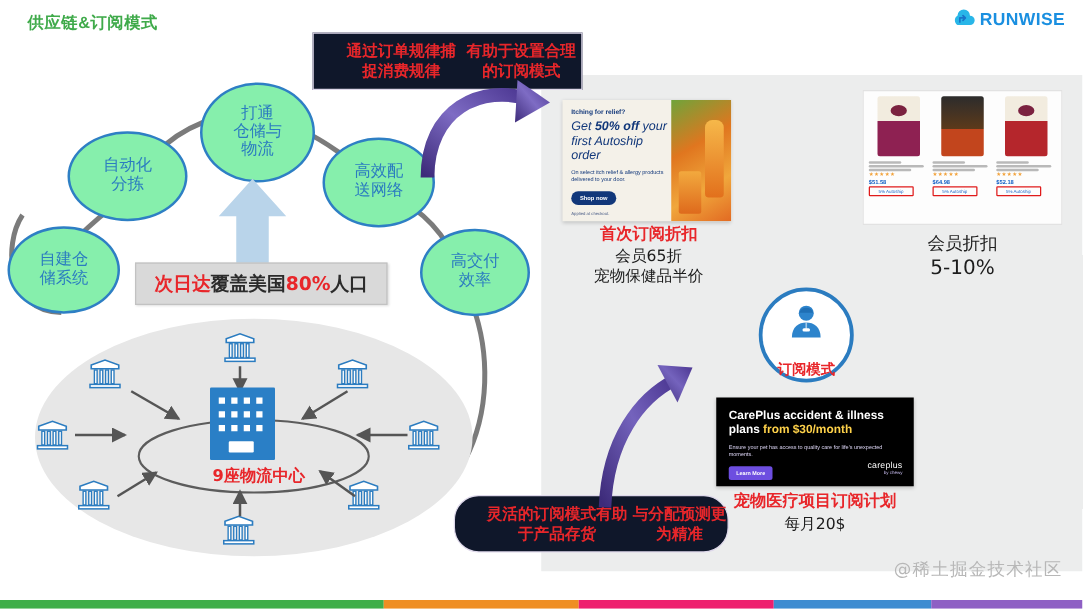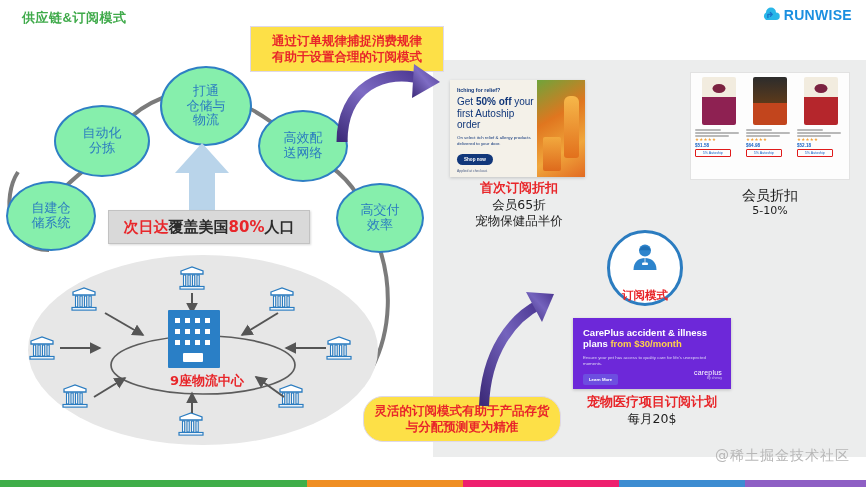--- a/index.html
+++ b/index.html
@@ -74,47 +74,48 @@
   }
   .logi-svg{position:absolute;left:28px;top:255px;width:350px;height:190px;}
   .logi-label{
     position:absolute;left:148px;top:372px;width:118px;
     text-align:center;font-size:13px;font-weight:bold;color:#e8262a;
     font-family:"DejaVu Sans","Liberation Sans",sans-serif;
   }
 
   
   .callout{
-    position:absolute;background:#fde047;
+    position:absolute;background:#0f172a;
     border:1px solid #ded8ea;
-    display:flex;flex-direction:column;align-items:center;justify-content:center;
+    display:flex;flex-direction:row;align-items:center;justify-content:center;
     color:#e8262a;font-weight:bold;font-size:12.5px;line-height:1.32;
     text-align:center;
     font-family:"DejaVu Sans","Liberation Sans",sans-serif;
+    padding-left:22px;
   }
   #callout-top{left:250px;top:26px;width:192px;height:44px;}
   #callout-bottom{left:363px;top:396px;width:196px;height:44px;border-radius:20px;}
 
   
   .parrow{position:absolute;}
   #arrow-top{left:330px;top:58px;width:118px;height:86px;}
   #arrow-bottom{left:478px;top:288px;width:110px;height:122px;}
 
   
   .ad-autoship{
     position:absolute;left:450px;top:80px;width:135px;height:97px;
     background:#f4f1e9;overflow:hidden;
     box-shadow:0 1px 3px rgba(0,0,0,.18);
   }
   .ad-autoship .ad-left{
     position:absolute;left:0;top:0;width:94px;height:97px;padding:7px 6px 0 7px;
     box-sizing:border-box;
   }
   .ad-hook{font-size:5.3px;font-weight:bold;color:#11377a;margin-bottom:3px;}
-  .ad-head{font-size:10px;color:#11377a;line-height:1.16;font-weight:300;}
+  .ad-head{font-size:10px;color:#11377a;line-height:1.16;font-weight:300;font-style:italic;}
   .ad-head b{font-weight:bold;}
   .ad-sub{font-size:4.4px;color:#11377a;line-height:1.35;margin-top:4px;}
   .ad-btn{
     margin-top:5px;display:inline-block;
     background:#11377a;color:#fff;font-size:4.6px;font-weight:bold;
     padding:3px 7px;border-radius:8px;
   }
   .ad-fine{font-size:3.4px;color:#4a5d86;margin-top:4px;}
   .ad-prod{
     position:absolute;right:0;top:0;width:48px;height:97px;
@@ -149,21 +150,21 @@
   .price{font-size:4.6px;color:#1762c6;font-weight:bold;line-height:1.25;}
   .badge-box{
     border:1.2px solid #e01b1b;border-radius:1px;
     font-size:3.6px;color:#1762c6;padding:1px 2px;margin-top:1px;
     width:74%;box-sizing:border-box;text-align:center;
   }
 
   
   .ad-careplus{
     position:absolute;left:573px;top:318px;width:158px;height:71px;
-    background:#6d28d9;overflow:hidden;padding:9px 10px;box-sizing:border-box;
+    background:#000000;overflow:hidden;padding:9px 10px;box-sizing:border-box;
     box-shadow:0 1px 3px rgba(0,0,0,.2);
   }
   .cp-head{font-size:9.5px;font-weight:bold;color:#ffffff;line-height:1.2;}
   .cp-head .amt{color:#ffd24a;}
   .cp-sub{font-size:4.4px;color:#ddd6f5;line-height:1.4;margin-top:5px;}
   .cp-btn{
     margin-top:6px;display:inline-block;background:#6d4ee0;color:#fff;
     font-size:4.3px;padding:3px 6px;border-radius:2px;font-weight:bold;
   }
   .cp-logo{position:absolute;right:9px;bottom:9px;text-align:right;}
@@ -410,21 +411,21 @@
     </div>
   </div>
 
   <div class="caption" id="caption-autoship">
     <div class="cap-red">首次订阅折扣</div>
     <div class="cap-dark">会员65折</div>
     <div class="cap-dark">宠物保健品半价</div>
   </div>
   <div class="caption" id="caption-member">
     <div class="cap-dark" style="font-size:14px">会员折扣</div>
-    <div class="cap-dark" style="font-size:11px">5-10%</div>
+    <div class="cap-dark" style="font-size:16px">5-10%</div>
   </div>
   <div class="caption" id="caption-careplus">
     <div class="cap-red">宠物医疗项目订阅计划</div>
     <div class="cap-dark">每月20$</div>
   </div>
 
   <div class="sub-node">
     <svg width="30" height="30" viewBox="0 0 30 30">
       <circle cx="15" cy="8.5" r="6" fill="#2d84cc"></circle>
       <path d="M15 4.2 a6 6 0 0 1 5.6 4 H9.4 A6 6 0 0 1 15 4.2z" fill="#1f6fb5"></path>

